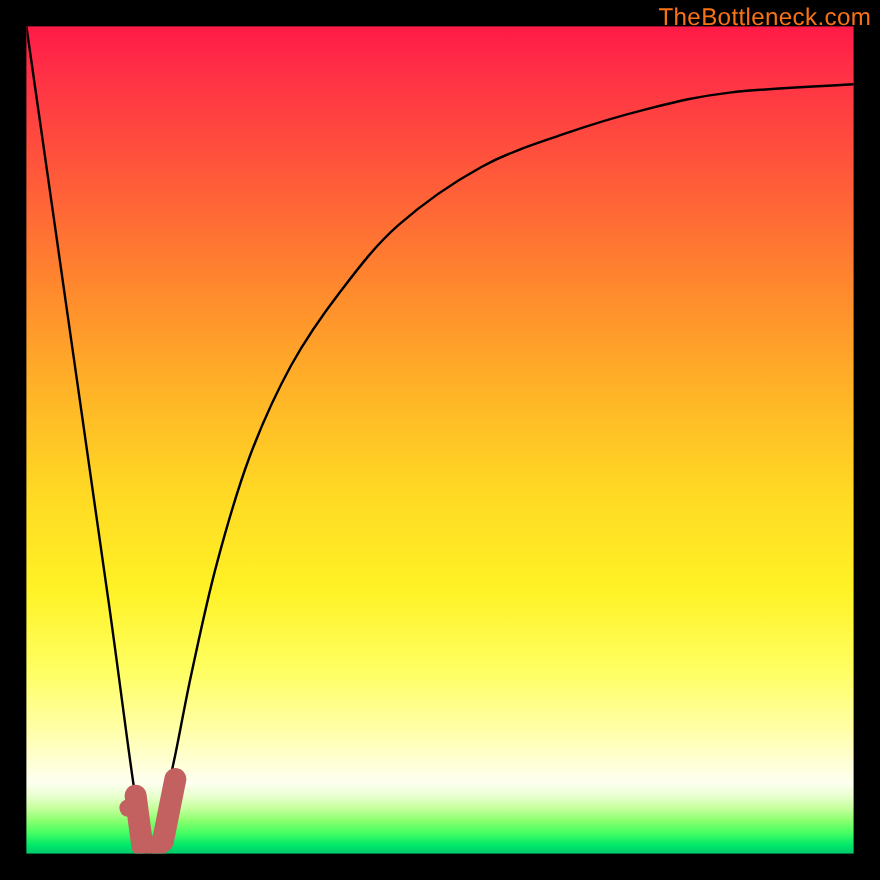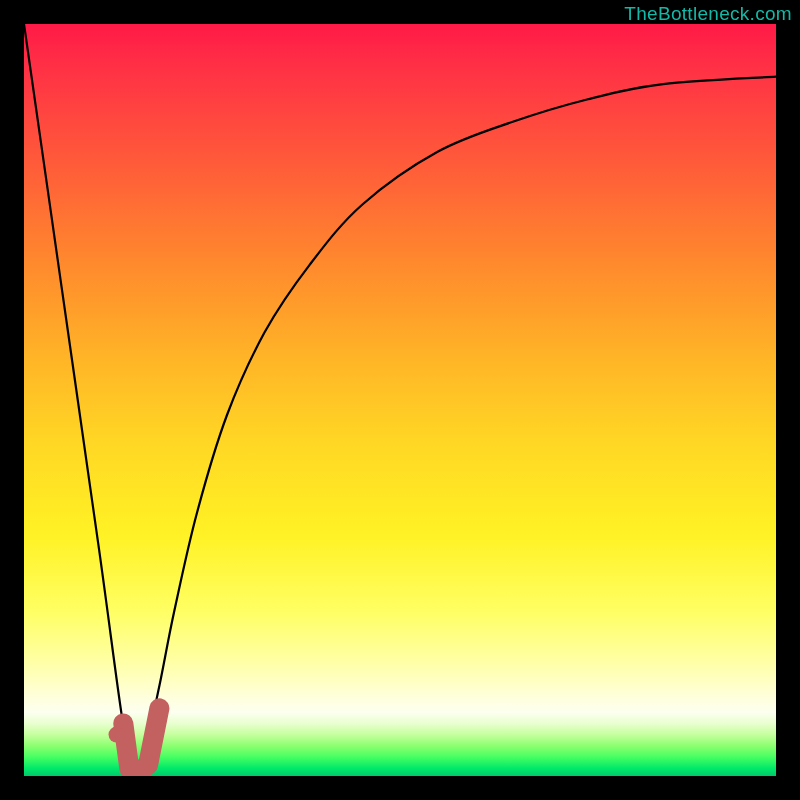--- a/index.html
+++ b/index.html
@@ -43,22 +43,22 @@
       #8cff70 96%,
       #45ff62 97.5%,
       #00e86a 99%,
       #00c96c 100%
     );
   }
   .watermark {
     position: absolute;
     top: 3px;
     right: 8px;
-    color: #14b8a6;
-    font-size: 19px;
+    color: #f97316;
+    font-size: 22px;
     font-weight: 500;
     letter-spacing: 0.3px;
     z-index: 5;
     user-select: none;
   }
   svg.curve {
     position: absolute;
     left: 0;
     top: 0;
     width: 100%;

